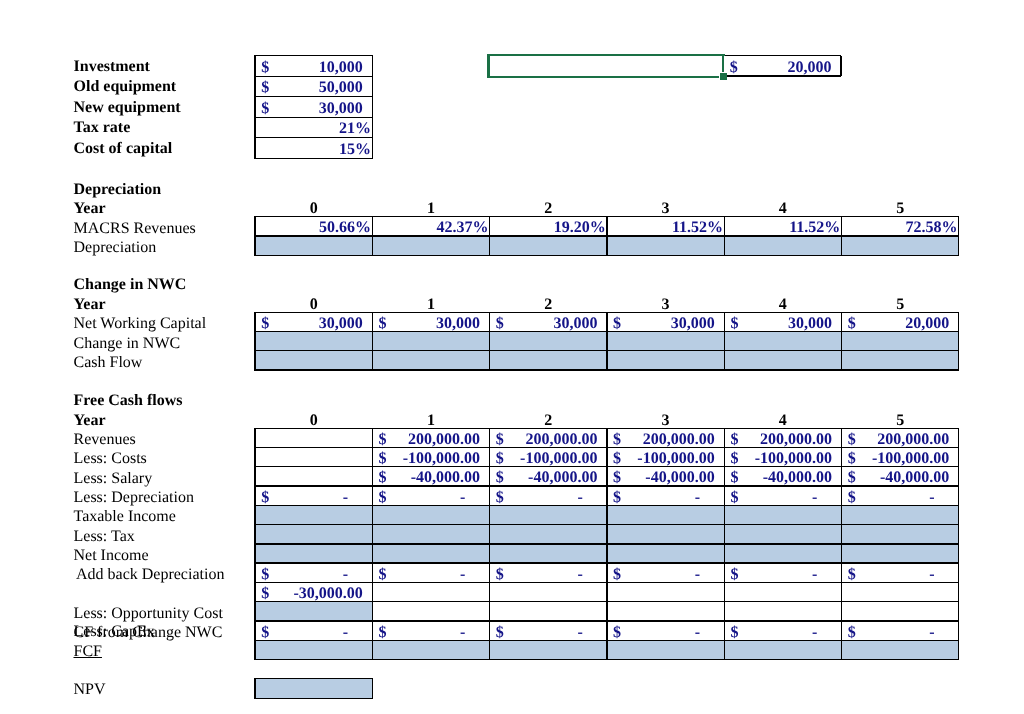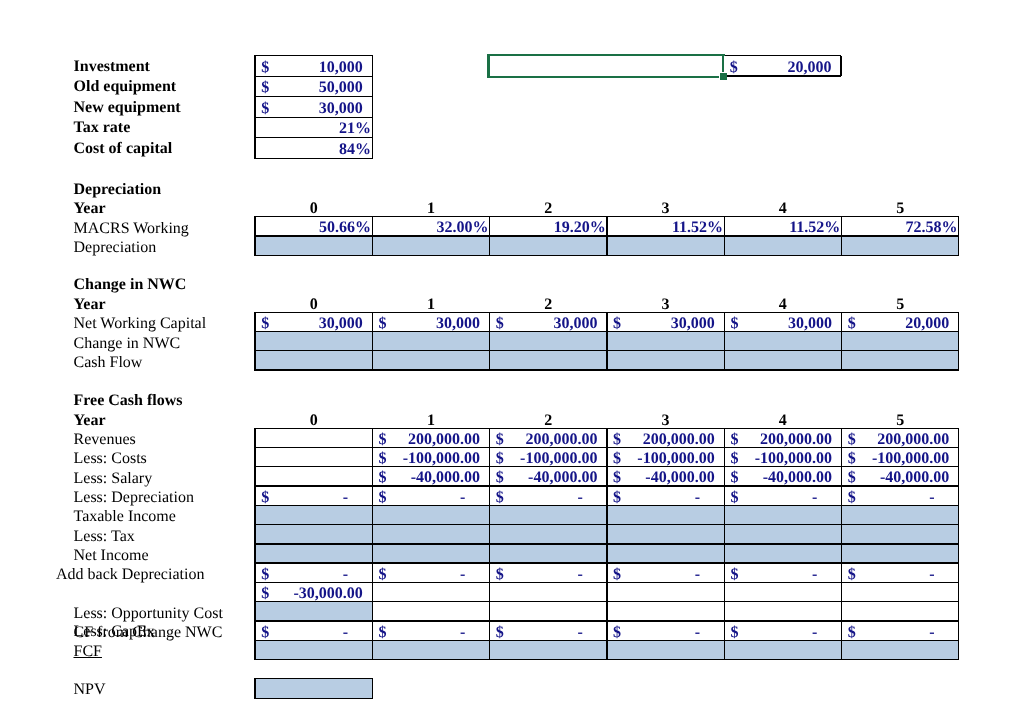--- a/index.html
+++ b/index.html
@@ -37,21 +37,21 @@
     <div class="cell" style="left: 255px; top: 96.74px; width: 117.3px; height: 20.52px;">
       <span class="d" style="top: 3.9px;">$</span>
       <span class="v" style="top: 3.9px;">30,000</span>
     </div>
     <div class="lbl b" style="left: 73.5px; top: 120.36px;">Tax rate</div>
     <div class="cell" style="left: 255px; top: 117.26px; width: 117.3px; height: 20.52px;">
       <span class="v pct" style="top: 3.9px;">21%</span>
     </div>
     <div class="lbl b" style="left: 73.5px; top: 140.88px;">Cost of capital</div>
     <div class="cell" style="left: 255px; top: 137.78px; width: 117.3px; height: 20.52px;">
-      <span class="v pct" style="top: 3.9px;">84%</span>
+      <span class="v pct" style="top: 3.9px;">15%</span>
     </div>
     <div class="gl" style="left: 255px; top: 55.025px; width: 117.3px; height: 1.35px;"></div>
     <div class="gl" style="left: 255px; top: 75.545px; width: 117.3px; height: 1.35px;"></div>
     <div class="gl" style="left: 255px; top: 96.065px; width: 117.3px; height: 1.35px;"></div>
     <div class="gl" style="left: 255px; top: 116.585px; width: 117.3px; height: 1.35px;"></div>
     <div class="gl" style="left: 255px; top: 137.105px; width: 117.3px; height: 1.35px;"></div>
     <div class="gl" style="left: 255px; top: 157.625px; width: 117.3px; height: 1.35px;"></div>
     <div class="gl" style="left: 254.325px; top: 55.025px; width: 1.35px; height: 103.95px;"></div>
     <div class="gl" style="left: 371.625px; top: 55.025px; width: 1.35px; height: 103.95px;"></div>
     <div style="position: absolute; left: 487.4px; top: 53.6px; width: 237.5px; height: 2.6px; background: rgb(26, 112, 69);"></div>
@@ -67,26 +67,26 @@
     <div class="gl" style="left: 724.6px; top: 75.325px; width: 116.3px; height: 1.35px;"></div>
     <div style="position: absolute; left: 719.7px; top: 72.6px; width: 7.4px; height: 7.4px; background: rgb(26, 112, 69);"></div>
     <div class="lbl b" style="left: 73.5px; top: 181.5px;">Depreciation</div>
     <div class="lbl b" style="left: 73.5px; top: 200.8px;">Year</div>
     <div class="yr" style="left: 255px; top: 200.8px; width: 117.3px;">0</div>
     <div class="yr" style="left: 372.3px; top: 200.8px; width: 117.3px;">1</div>
     <div class="yr" style="left: 489.6px; top: 200.8px; width: 117.3px;">2</div>
     <div class="yr" style="left: 606.9px; top: 200.8px; width: 117.3px;">3</div>
     <div class="yr" style="left: 724.2px; top: 200.8px; width: 117.3px;">4</div>
     <div class="yr" style="left: 841.5px; top: 200.8px; width: 117.3px;">5</div>
-    <div class="lbl" style="left: 73.5px; top: 220.5px;">MACRS Working</div>
+    <div class="lbl" style="left: 73.5px; top: 220.5px;">MACRS Revenues</div>
     <div class="cell" style="left: 255px; top: 216.5px; width: 117.3px; height: 19.45px;">
       <span class="v pct" style="top: 3.7px;">50.66%</span>
     </div>
     <div class="cell" style="left: 372.3px; top: 216.5px; width: 117.3px; height: 19.45px;">
-      <span class="v pct" style="top: 3.7px;">32.00%</span>
+      <span class="v pct" style="top: 3.7px;">42.37%</span>
     </div>
     <div class="cell" style="left: 489.6px; top: 216.5px; width: 117.3px; height: 19.45px;">
       <span class="v pct" style="top: 3.7px;">19.20%</span>
     </div>
     <div class="cell" style="left: 606.9px; top: 216.5px; width: 117.3px; height: 19.45px;">
       <span class="v pct" style="top: 3.7px;">11.52%</span>
     </div>
     <div class="cell" style="left: 724.2px; top: 216.5px; width: 117.3px; height: 19.45px;">
       <span class="v pct" style="top: 3.7px;">11.52%</span>
     </div>
@@ -281,21 +281,21 @@
     <div class="cell fill" style="left: 606.9px; top: 524.6px; width: 117.3px; height: 19.28px;"></div>
     <div class="cell fill" style="left: 724.2px; top: 524.6px; width: 117.3px; height: 19.28px;"></div>
     <div class="cell fill" style="left: 841.5px; top: 524.6px; width: 117.3px; height: 19.28px;"></div>
     <div class="lbl" style="left: 73.5px; top: 547.88px;">Net Income</div>
     <div class="cell fill" style="left: 255px; top: 543.88px; width: 117.3px; height: 19.28px;"></div>
     <div class="cell fill" style="left: 372.3px; top: 543.88px; width: 117.3px; height: 19.28px;"></div>
     <div class="cell fill" style="left: 489.6px; top: 543.88px; width: 117.3px; height: 19.28px;"></div>
     <div class="cell fill" style="left: 606.9px; top: 543.88px; width: 117.3px; height: 19.28px;"></div>
     <div class="cell fill" style="left: 724.2px; top: 543.88px; width: 117.3px; height: 19.28px;"></div>
     <div class="cell fill" style="left: 841.5px; top: 543.88px; width: 117.3px; height: 19.28px;"></div>
-    <div class="lbl" style="left: 56px; top: 567.16px;">Add back Depreciation</div>
+    <div class="lbl" style="left: 76px; top: 567.16px;">Add back Depreciation</div>
     <div class="cell" style="left: 255px; top: 563.16px; width: 117.3px; height: 19.28px;">
       <span class="d" style="top: 3.7px;">$</span>
       <span class="v dash" style="top: 3.7px;">-</span>
     </div>
     <div class="cell" style="left: 372.3px; top: 563.16px; width: 117.3px; height: 19.28px;">
       <span class="d" style="top: 3.7px;">$</span>
       <span class="v dash" style="top: 3.7px;">-</span>
     </div>
     <div class="cell" style="left: 489.6px; top: 563.16px; width: 117.3px; height: 19.28px;">
       <span class="d" style="top: 3.7px;">$</span>

